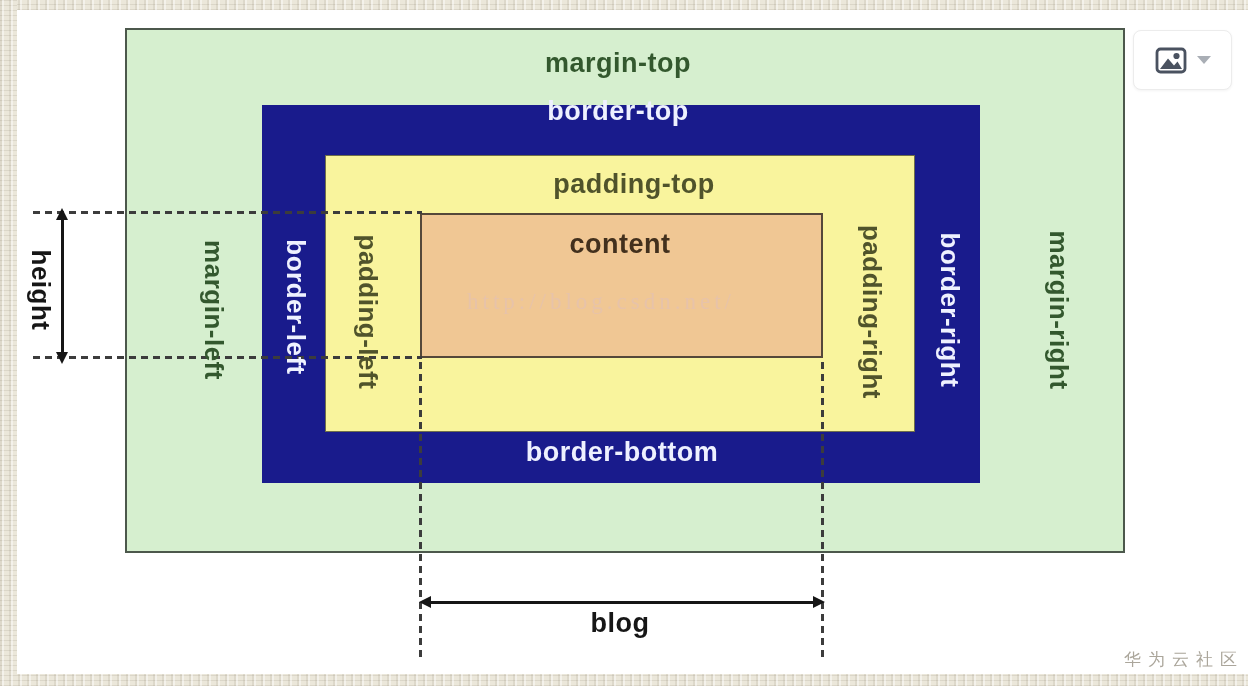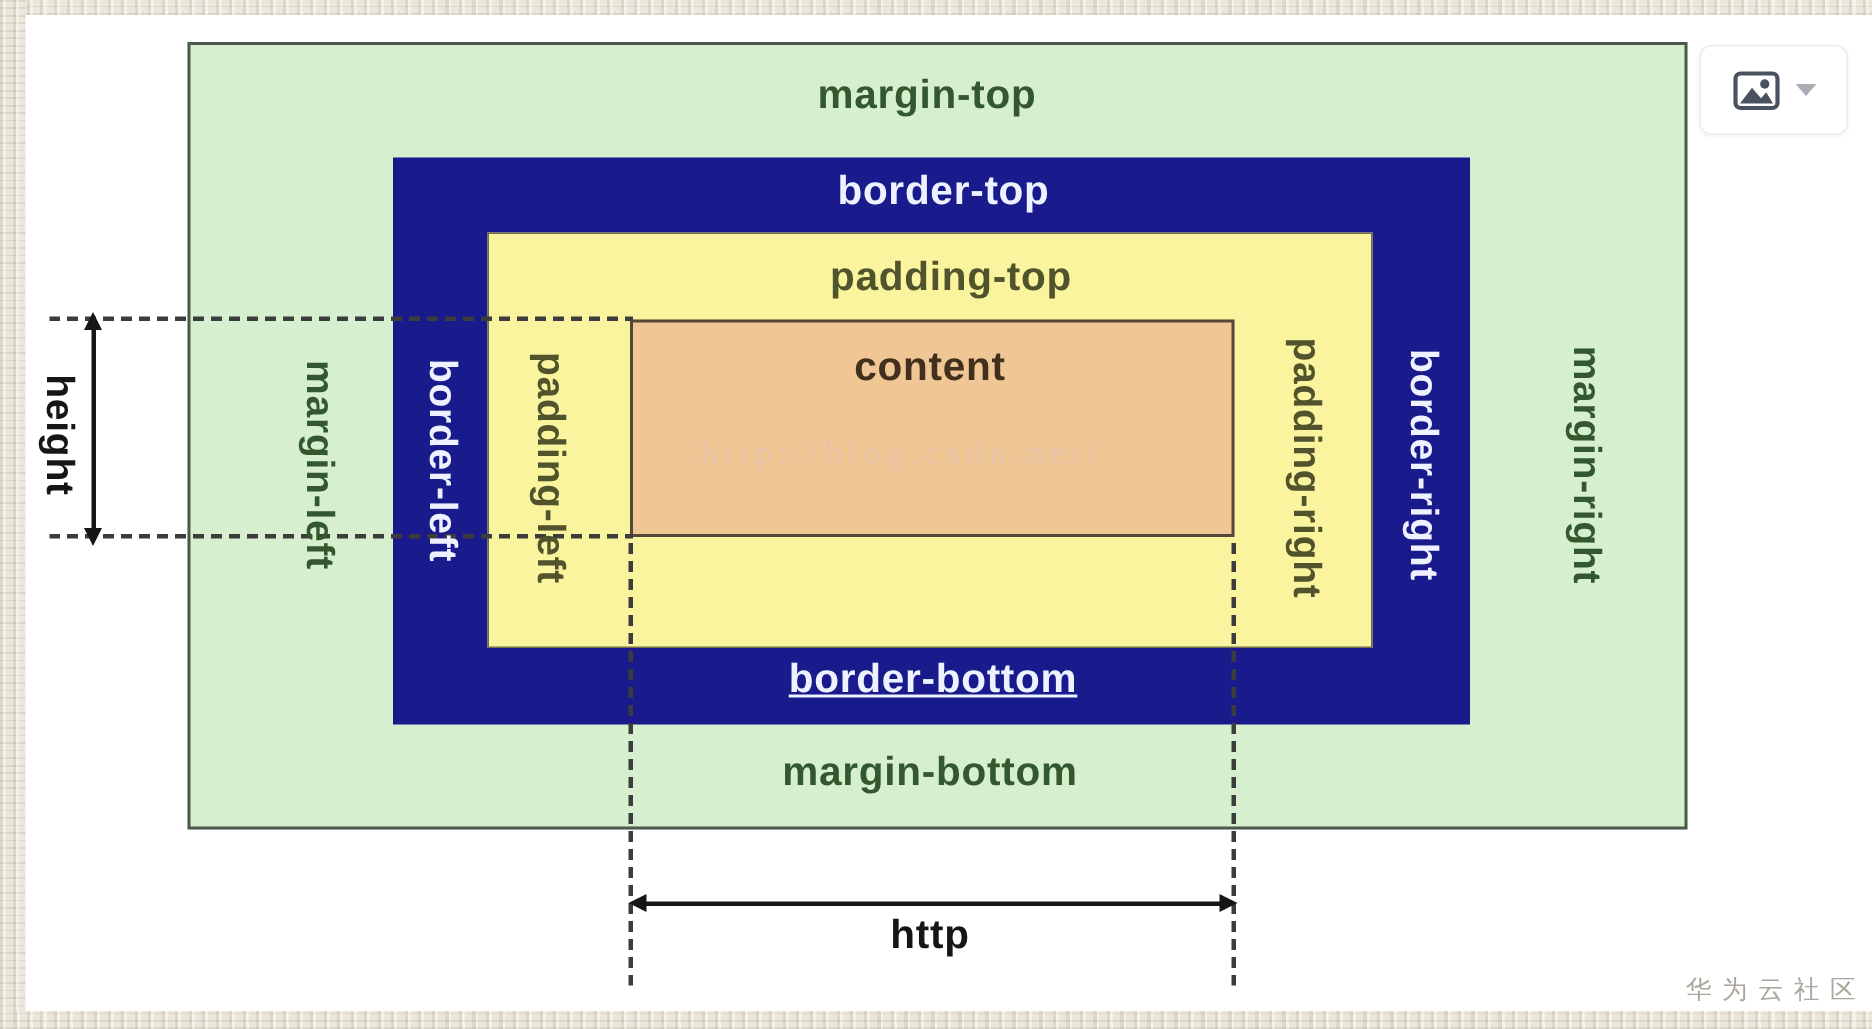--- a/index.html
+++ b/index.html
@@ -90,27 +90,26 @@
 
   <div class="dash-h" style="left:33px; top:211px; width:389px;"></div>
   <div class="dash-h" style="left:33px; top:356px; width:389px;"></div>
   <div class="dash-v" style="left:419px; top:358px; height:299px;"></div>
   <div class="dash-v" style="left:821px; top:358px; height:299px;"></div>
 
   <div class="harrow"></div>
   <div class="warrow"></div>
 
   <div class="hlabel t-margin" style="left:618px; top:48px;">margin-top</div>
-  <div class="hlabel t-border" style="left:618px; top:112px;margin-left:11px;">border-top</div>
+  <div class="hlabel t-border" style="left:618px; top:96px;">border-top</div>
   <div class="hlabel t-padding" style="left:634px; top:169px;">padding-top</div>
   <div class="hlabel t-content" style="left:620px; top:229px;">content</div>
   <div class="watermark" style="left:601px; top:289px;">http://blog.csdn.net/</div>
-  <div class="hlabel t-border" style="left:622px; top:437px;text-decoration:underline;">border-bottom</div>
-  <div class="hlabel t-margin" style="left:620px; top:499px;">margin-bottom</div>
-  <div class="hlabel t-dim" style="left:620px; top:608px;">http</div>
+  <div class="hlabel t-border" style="left:622px; top:437px;">border-bottom</div>
+  <div class="hlabel t-dim" style="left:620px; top:608px;">blog</div>
 
   <div class="vlabel t-dim" style="left:40px;   top:290px;">height</div>
   <div class="vlabel t-margin" style="left:213px;  top:310px;">margin-left</div>
   <div class="vlabel t-border" style="left:295px;  top:307px;">border-left</div>
   <div class="vlabel t-padding" style="left:367px;  top:312px;">padding-left</div>
   <div class="vlabel t-padding" style="left:871px;  top:312px;">padding-right</div>
   <div class="vlabel t-border" style="left:949px;  top:310px;">border-right</div>
   <div class="vlabel t-margin" style="left:1058px; top:310px;">margin-right</div>
 
   <div class="img-btn">

